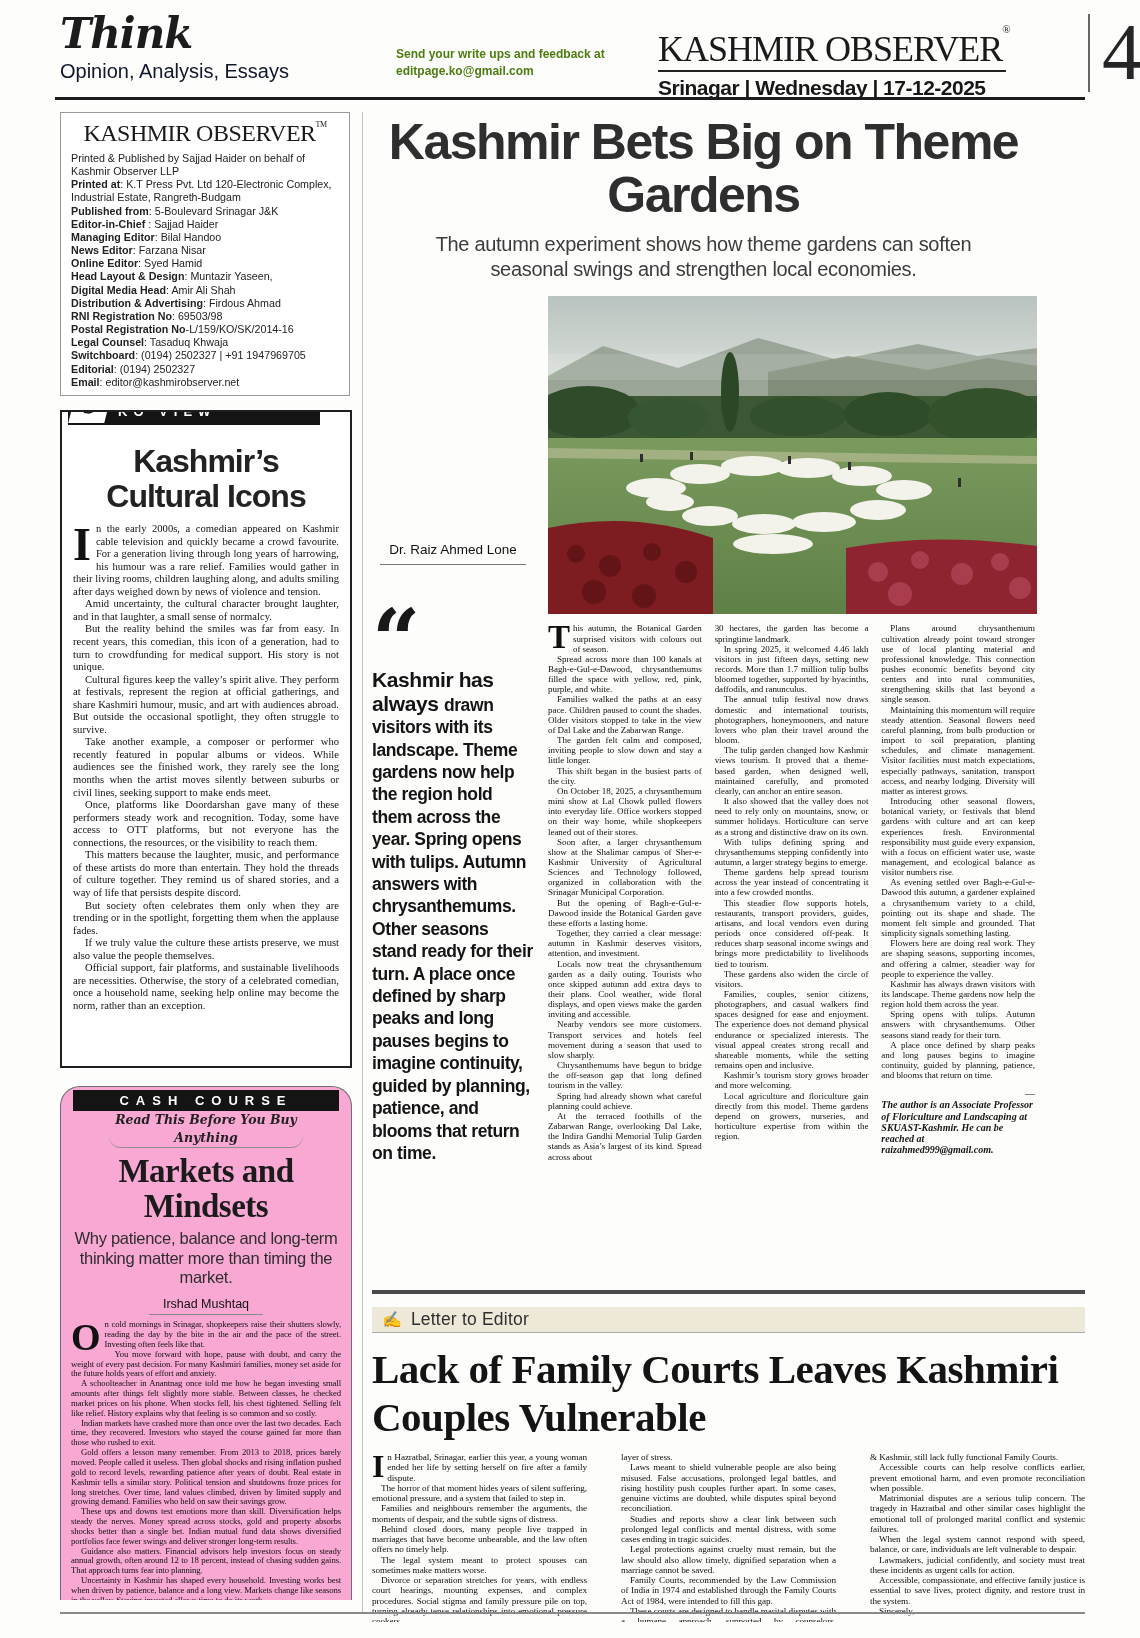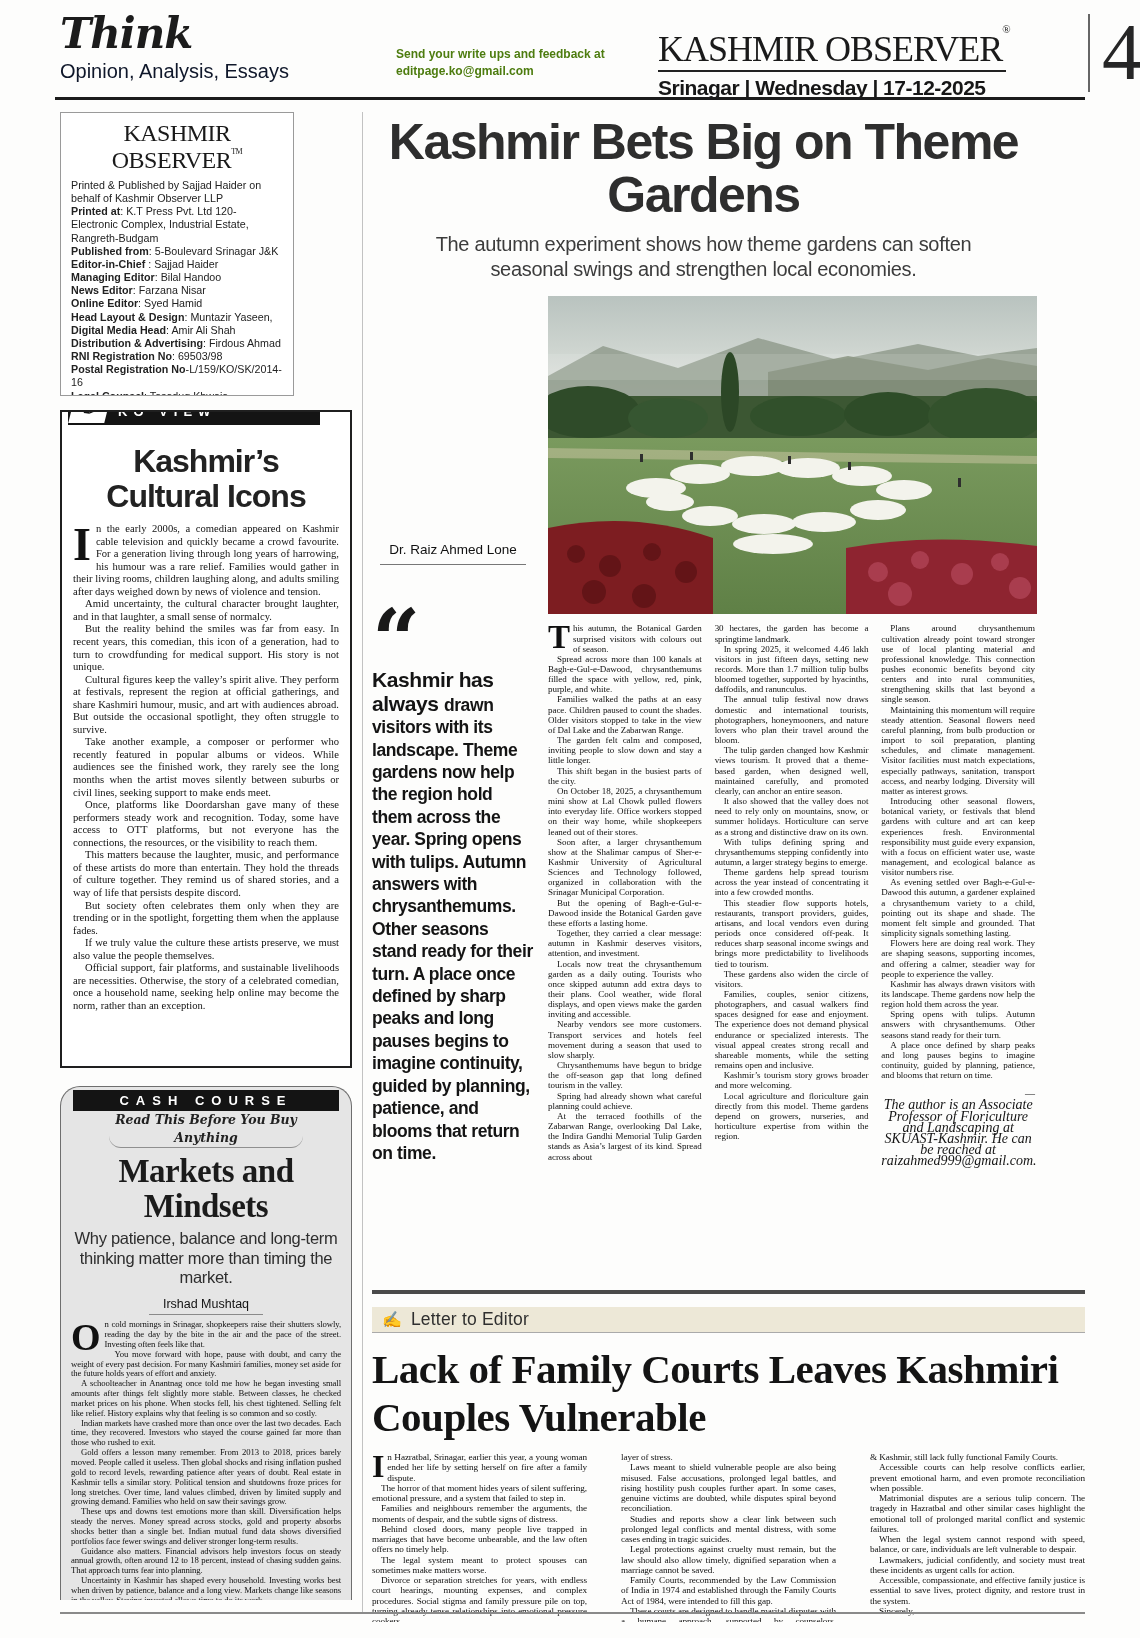--- a/index.html
+++ b/index.html
@@ -22,21 +22,21 @@
   .masthead sup { font-size:11px; vertical-align:28px; }
   .masthead-rule { border-top:2px solid #222; margin:3px 0 4px; }
   .dateline { font-family:"Liberation Sans", sans-serif; font-weight:bold; font-size:21px;
               letter-spacing:-0.5px; color:#171717; }
   .pagenum-box { position:absolute; left:1088px; top:14px; height:78px; border-left:2px solid #666; padding-left:12px; }
   .pagenum { font-family:"Liberation Serif", serif; font-size:80px; line-height:0.95; color:#262626; }
   .hdr-rule { position:absolute; left:55px; right:55px; top:97px; border-top:3px solid #1c1c1c; }
   .vrule { position:absolute; left:362px; top:112px; height:1500px; border-left:1px solid #c2c2c2; }
 
   
-  .imprint { position:absolute; left:60px; top:112px; width:234px; height:284px;
+  .imprint { position:absolute; left:60px; top:112px; width:290px; height:284px;
              border:1px solid #9a9a9a; padding:7px 10px 4px; overflow:hidden; background:#fff; }
   .imprint-mast { text-align:center; font-size:24px; letter-spacing:-0.5px; margin-bottom:5px; color:#1a1a1a; }
   .imprint-mast sup { font-size:8px; vertical-align:14px; }
   .imprint-lines { font-family:"Liberation Sans", sans-serif; font-size:10.7px; line-height:1.23; color:#222; }
   .imprint-lines div { margin:0; }
   .imprint-lines b { font-weight:bold; }
 
   
   .ko-box { position:absolute; left:60px; top:410px; width:292px; height:658px;
             border:2px solid #1f1f1f; padding:24px 11px 6px; overflow:hidden; background:#fff; }
@@ -48,21 +48,21 @@
   .ko-title { font-family:"Liberation Sans", sans-serif; font-weight:bold; font-size:32px; line-height:1.08;
               letter-spacing:-1px; text-align:center; color:#222; margin:8px 0 10px; }
   .ko-body p { margin:0; text-align:justify; font-size:10.6px; line-height:12.55px; text-indent:12px; color:#111; }
   .ko-body p:first-child { text-indent:0; }
   .ko-body p:first-child::first-letter { float:left; font-size:46px; line-height:38px; padding:3px 5px 0 0;
               font-weight:bold; font-family:"Liberation Serif", serif; }
 
   
   .cash-box { position:absolute; left:60px; top:1086px; width:292px; height:514px;
               border:1px solid #6e6e6e; border-bottom:none; border-radius:20px 20px 0 0;
-              padding:3px 10px 4px; overflow:hidden; background:#e5e5e5; }
+              padding:3px 10px 4px; overflow:hidden; background:#f9a8d4; }
   .cash-tab { background:#141414; color:#fff; text-align:center; font-family:"Liberation Sans", sans-serif;
               font-weight:bold; font-size:13px; letter-spacing:7px; line-height:21px; margin:0 2px; }
   .cash-script { text-align:center; font-family:"DejaVu Serif", serif; font-style:italic; font-weight:bold;
                  font-size:12.5px; line-height:18px; width:72%; margin:0 auto 6px;
                  border-bottom:1px solid #8f8f8f; border-radius:0 0 12px 12px; color:#222; }
   .cash-title { font-family:"Liberation Serif", serif; font-weight:bold; font-size:33px; line-height:1.05;
                 text-align:center; letter-spacing:-0.5px; margin:2px 0 6px; color:#1b1b1b; }
   .cash-sub { font-family:"Liberation Sans", sans-serif; font-size:16.5px; line-height:1.17; text-align:center;
               color:#2e2e2e; letter-spacing:-0.3px; margin-bottom:7px; }
   .cash-byline { text-align:center; margin-bottom:8px; }
@@ -93,21 +93,21 @@
   .photo { width:489px; height:318px; display:block; }
   .cols { display:flex; gap:13px; margin-top:9px; }
   .col { flex:1; min-width:0; }
   .col p { margin:0; text-align:justify; font-size:9px; line-height:10.15px; text-indent:9px;
            letter-spacing:-0.05px; color:#101010; }
   .col-first p:first-child { text-indent:0; }
   .col-first p:first-child::first-letter { float:left; font-size:33px; line-height:27px; padding:1px 3px 0 0;
            font-weight:bold; font-family:"Liberation Serif", serif; }
   .col-cont p:first-child { text-indent:0; }
   .main-credit-dash { text-align:right; font-size:10px; margin-top:8px; }
-  .main-credit { text-align:center; font-style:italic; font-weight:normal; font-size:14px; line-height:11.2px; }
+  .main-credit { text-align:left; font-style:italic; font-weight:bold; font-size:10px; line-height:11.2px; }
 
   
   .letter { position:absolute; left:372px; top:1290px; width:713px; height:332px; overflow:hidden; }
   .letter-rule { border-top:4px solid #4a4a4a; }
   .letter-bar { margin-top:13px; background:#ede8d7; height:26px; display:flex; align-items:center;
                 padding-left:10px; gap:9px; border-bottom:1px solid #aaa; }
   .letter-bar-icon { font-size:16px; color:#222; }
   .letter-bar-label { font-family:"Liberation Sans", sans-serif; font-size:17.5px; color:#2f2f2f; letter-spacing:0.2px; }
   .letter-title { font-family:"Liberation Serif", serif; font-weight:bold; font-size:41px; letter-spacing:-0.5px;
                 color:#141414; margin:12px 0 11px; }

